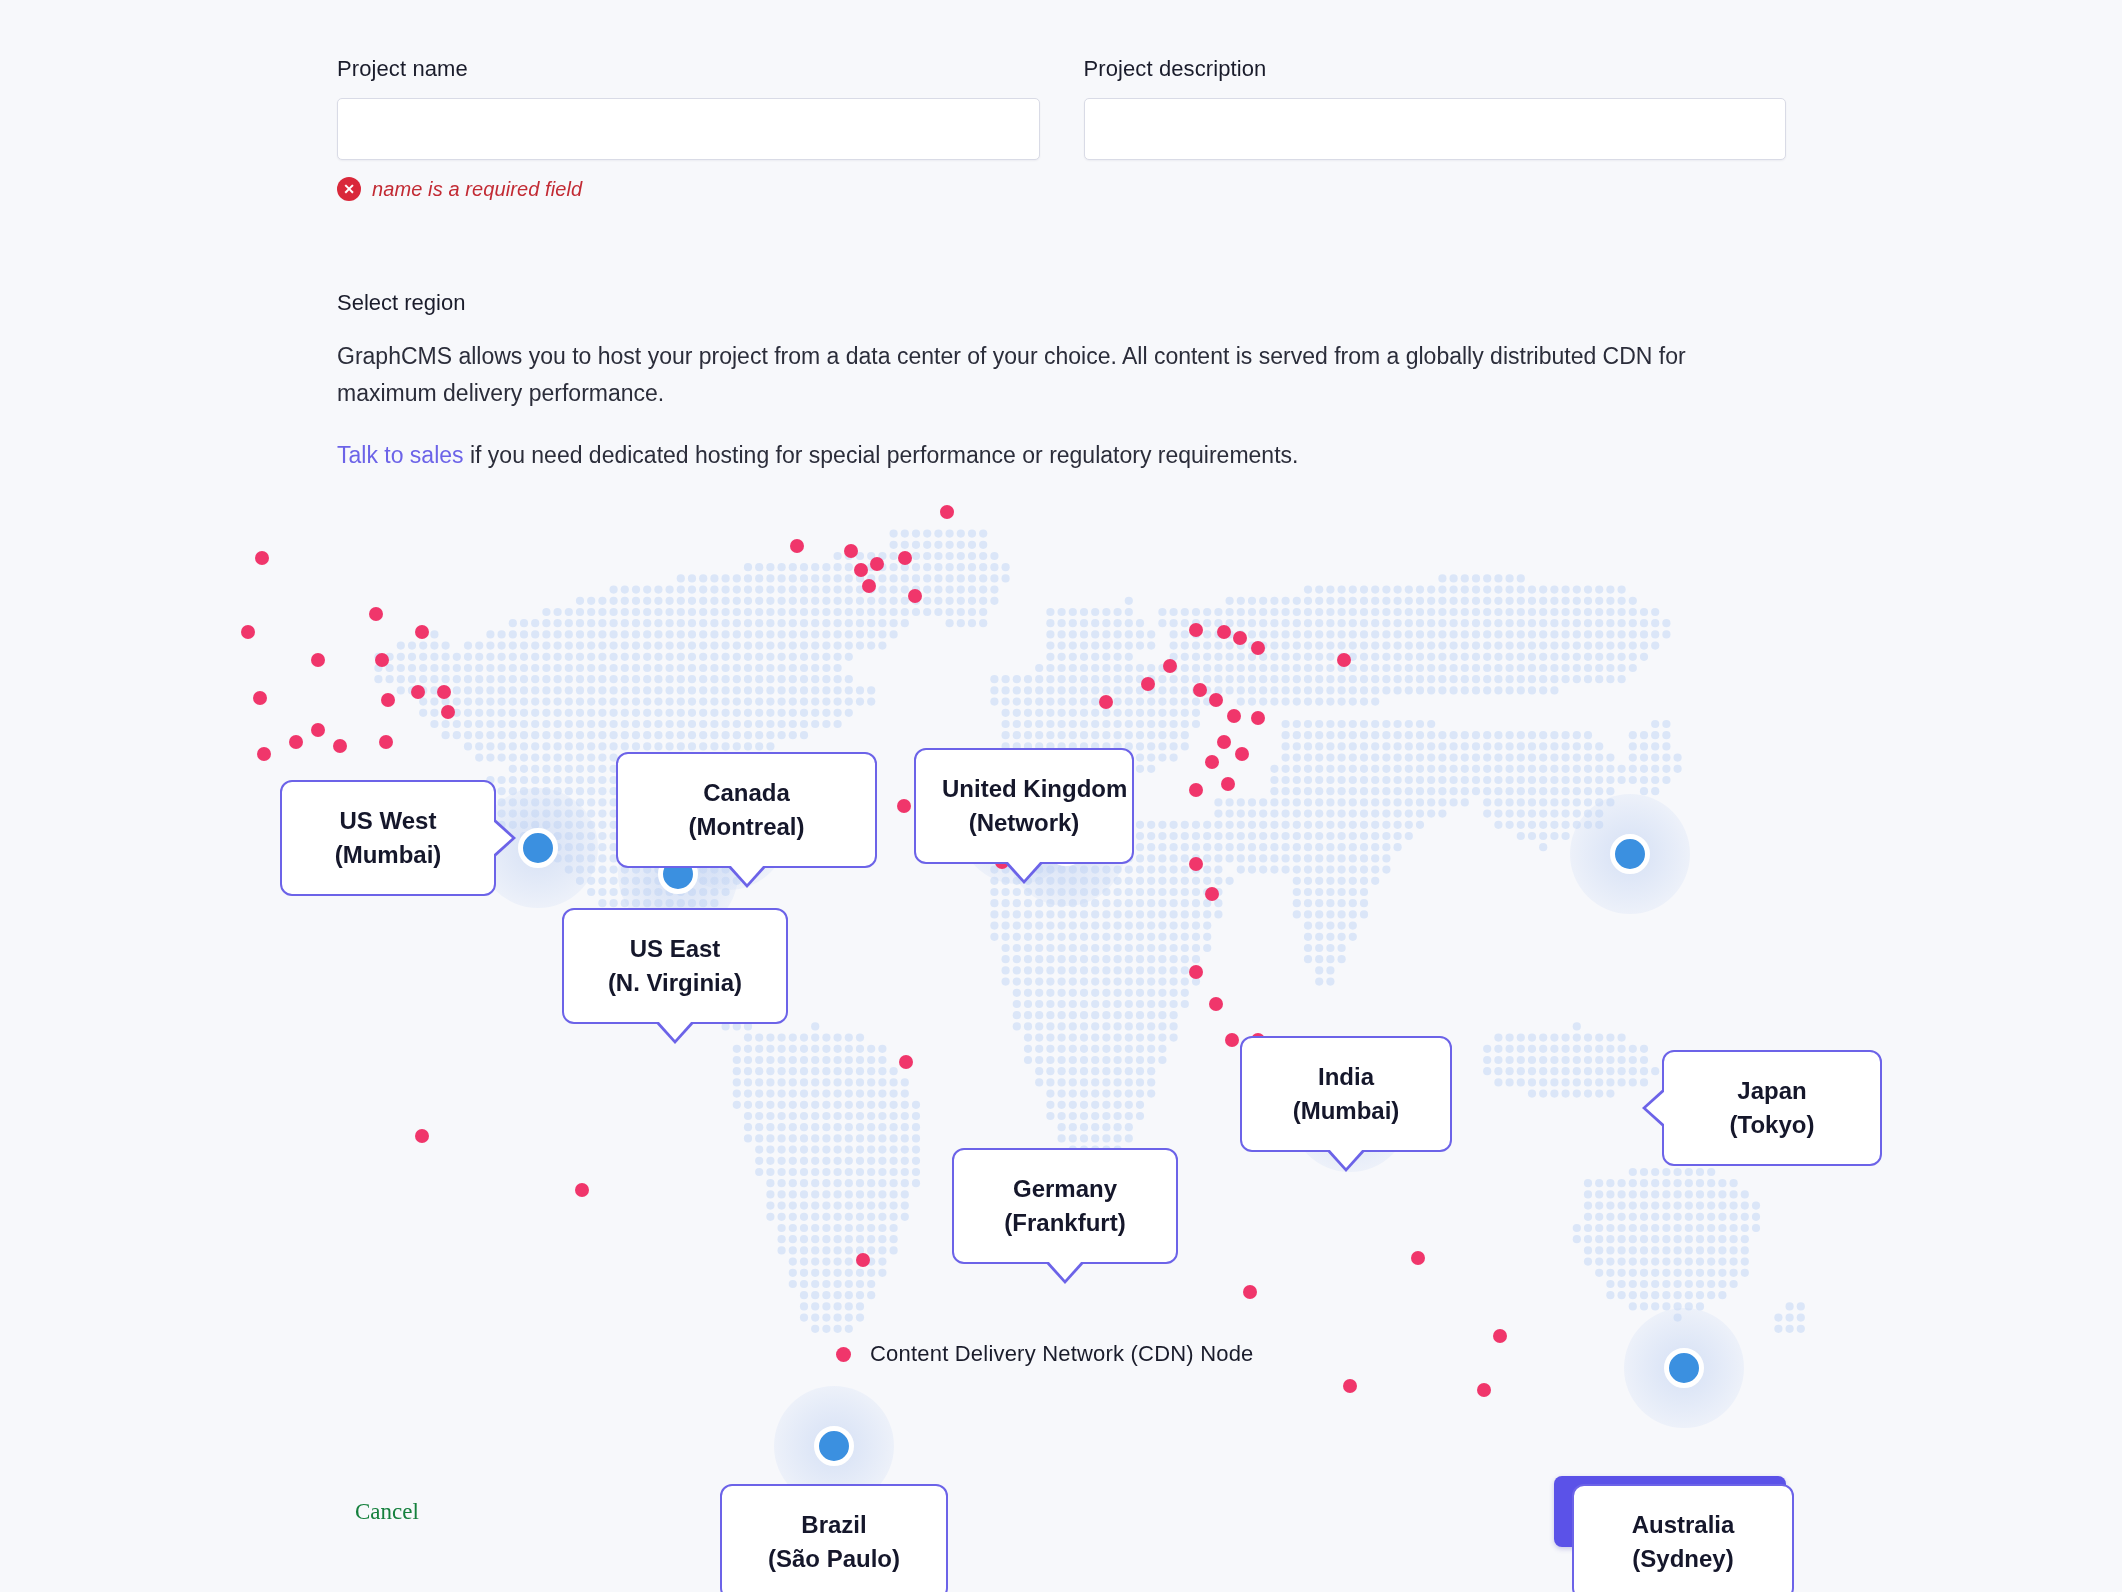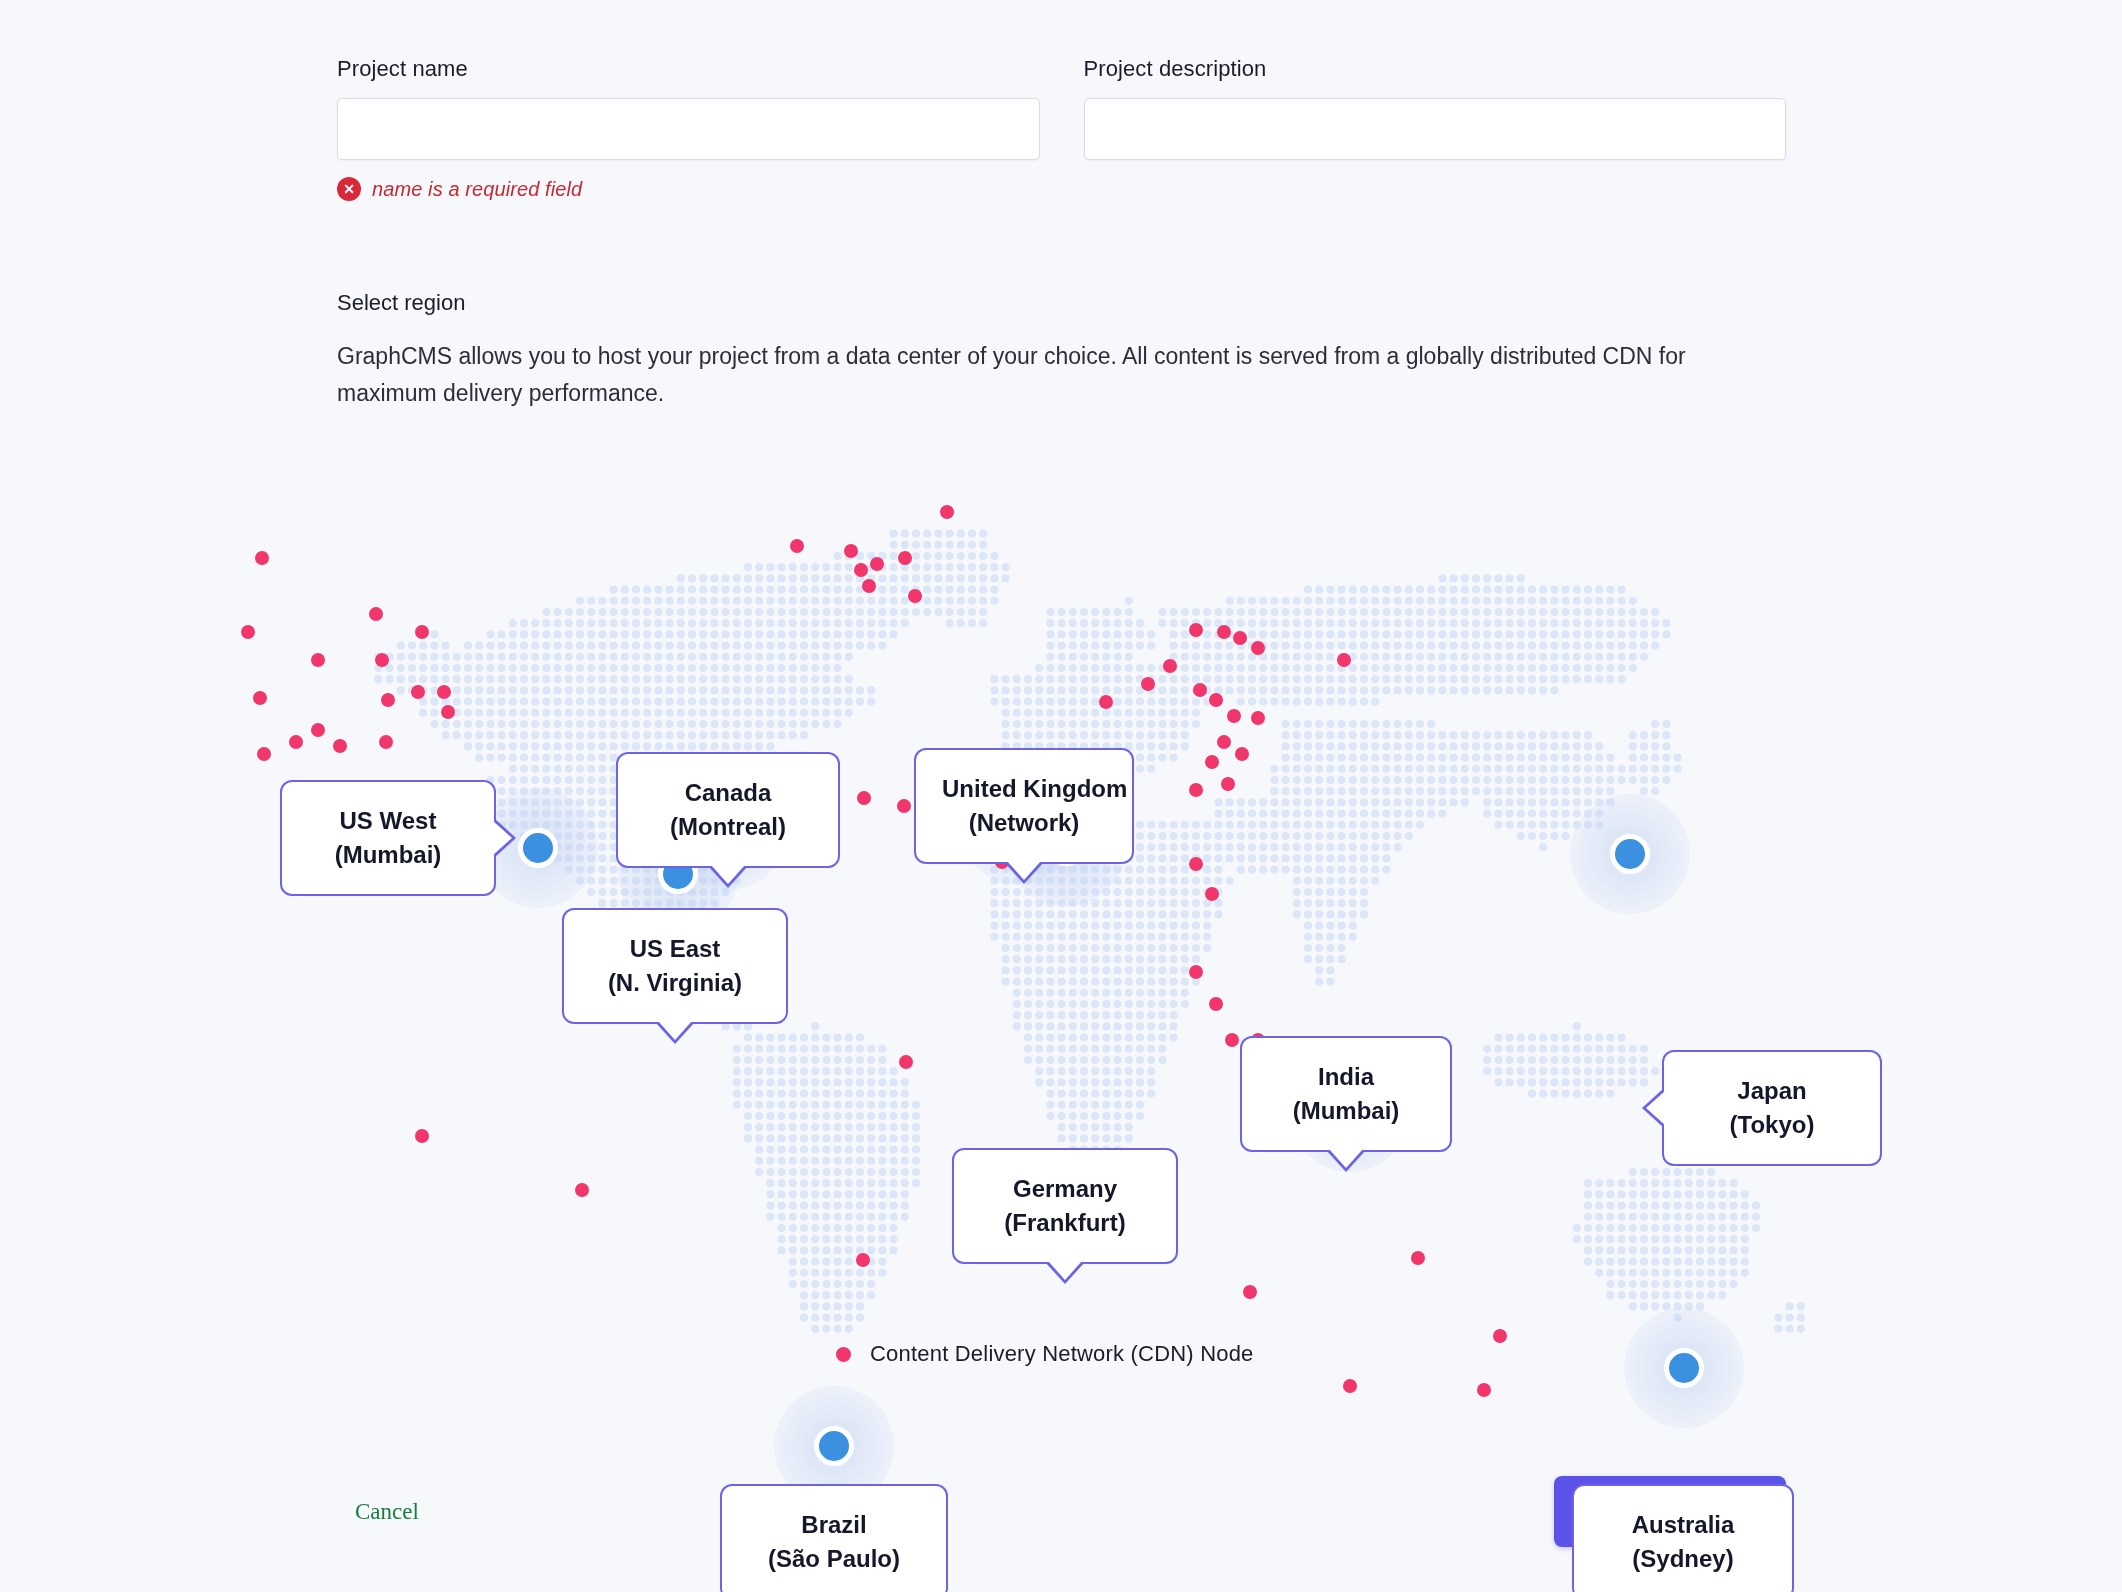--- a/index.html
+++ b/index.html
@@ -277,20 +277,21 @@
     </div>
     <div class="field">
       <label class="field-label">Project description</label>
       <input class="text-input" type="text" value="" placeholder="" style="">
     </div>
   </div>
 
   <div class="region-section">
     <h3 class="region-title">Select region</h3>
     <p class="region-desc">GraphCMS allows you to host your project from a data center of your choice. All content is served from a globally distributed CDN for maximum delivery performance.</p>
+    <p class="region-note"><a class="sales-link" href="#">Talk to sales</a><span> if you need dedicated hosting for special performance or regulatory requirements.</span></p>
   </div>
 
   <div class="map-wrap">
     <svg class="map-svg" width="1560" height="860" viewBox="0 0 1560 860" aria-hidden="true">
       <g id="dotmap" fill="#dbe6f8">
           <circle cx="613.6" cy="53.6" r="4.1"></circle>
           <circle cx="624.8" cy="53.6" r="4.1"></circle>
           <circle cx="636.0" cy="53.6" r="4.1"></circle>
           <circle cx="647.2" cy="53.6" r="4.1"></circle>
           <circle cx="658.4" cy="53.6" r="4.1"></circle>
@@ -3535,21 +3536,21 @@
         <div class="node" style="left: 554px; top: 966px;"></div>
         <div class="node" style="left: 738px; top: 344px;"></div>
         <div class="node" style="left: 786px; top: 366px;"></div>
         <div class="node" style="left: 1070px; top: 632px;"></div>
         <div class="node" style="left: 1350px; top: 374px;"></div>
         <div class="node" style="left: 1404px; top: 888px;"></div>
       </div>
     <div id="tip-layer">
         <div class="tip right" style="left: 0px; top: 300px; width: 216px;"><span>US West</span><span class="l2">(Mumbai)</span><span class="tail"></span><span class="tail-in"></span></div>
         <div class="tip down" style="left: 282px; top: 428px; width: 226px;"><span>US East</span><span class="l2">(N. Virginia)</span><span class="tail"></span><span class="tail-in"></span></div>
-        <div class="tip down" style="left: 336px; top: 272px; width: 224px;"><span>Canada</span><span class="l2">(Montreal)</span><span class="tail"></span><span class="tail-in"></span></div>
+        <div class="tip down" style="left: 336px; top: 272px; width: 261px;"><span>Canada</span><span class="l2">(Montreal)</span><span class="tail"></span><span class="tail-in"></span></div>
         <div class="tip down" style="left: 440px; top: 1004px; width: 228px;"><span>Brazil</span><span class="l2">(São Paulo)</span></div>
         <div class="tip down" style="left: 634px; top: 268px; width: 220px;"><span>United Kingdom</span><span class="l2">(Network)</span><span class="tail"></span><span class="tail-in"></span></div>
         <div class="tip down" style="left: 672px; top: 668px; width: 226px;"><span>Germany</span><span class="l2">(Frankfurt)</span><span class="tail"></span><span class="tail-in"></span></div>
         <div class="tip down" style="left: 960px; top: 556px; width: 212px;"><span>India</span><span class="l2">(Mumbai)</span><span class="tail"></span><span class="tail-in"></span></div>
         <div class="tip left" style="left: 1382px; top: 570px; width: 220px;"><span>Japan</span><span class="l2">(Tokyo)</span><span class="tail"></span><span class="tail-in"></span></div>
         <div class="tip down" style="left: 1292px; top: 1004px; width: 222px;"><span>Australia</span><span class="l2">(Sydney)</span></div>
       </div>
   </div>
 
   <div class="legend">

